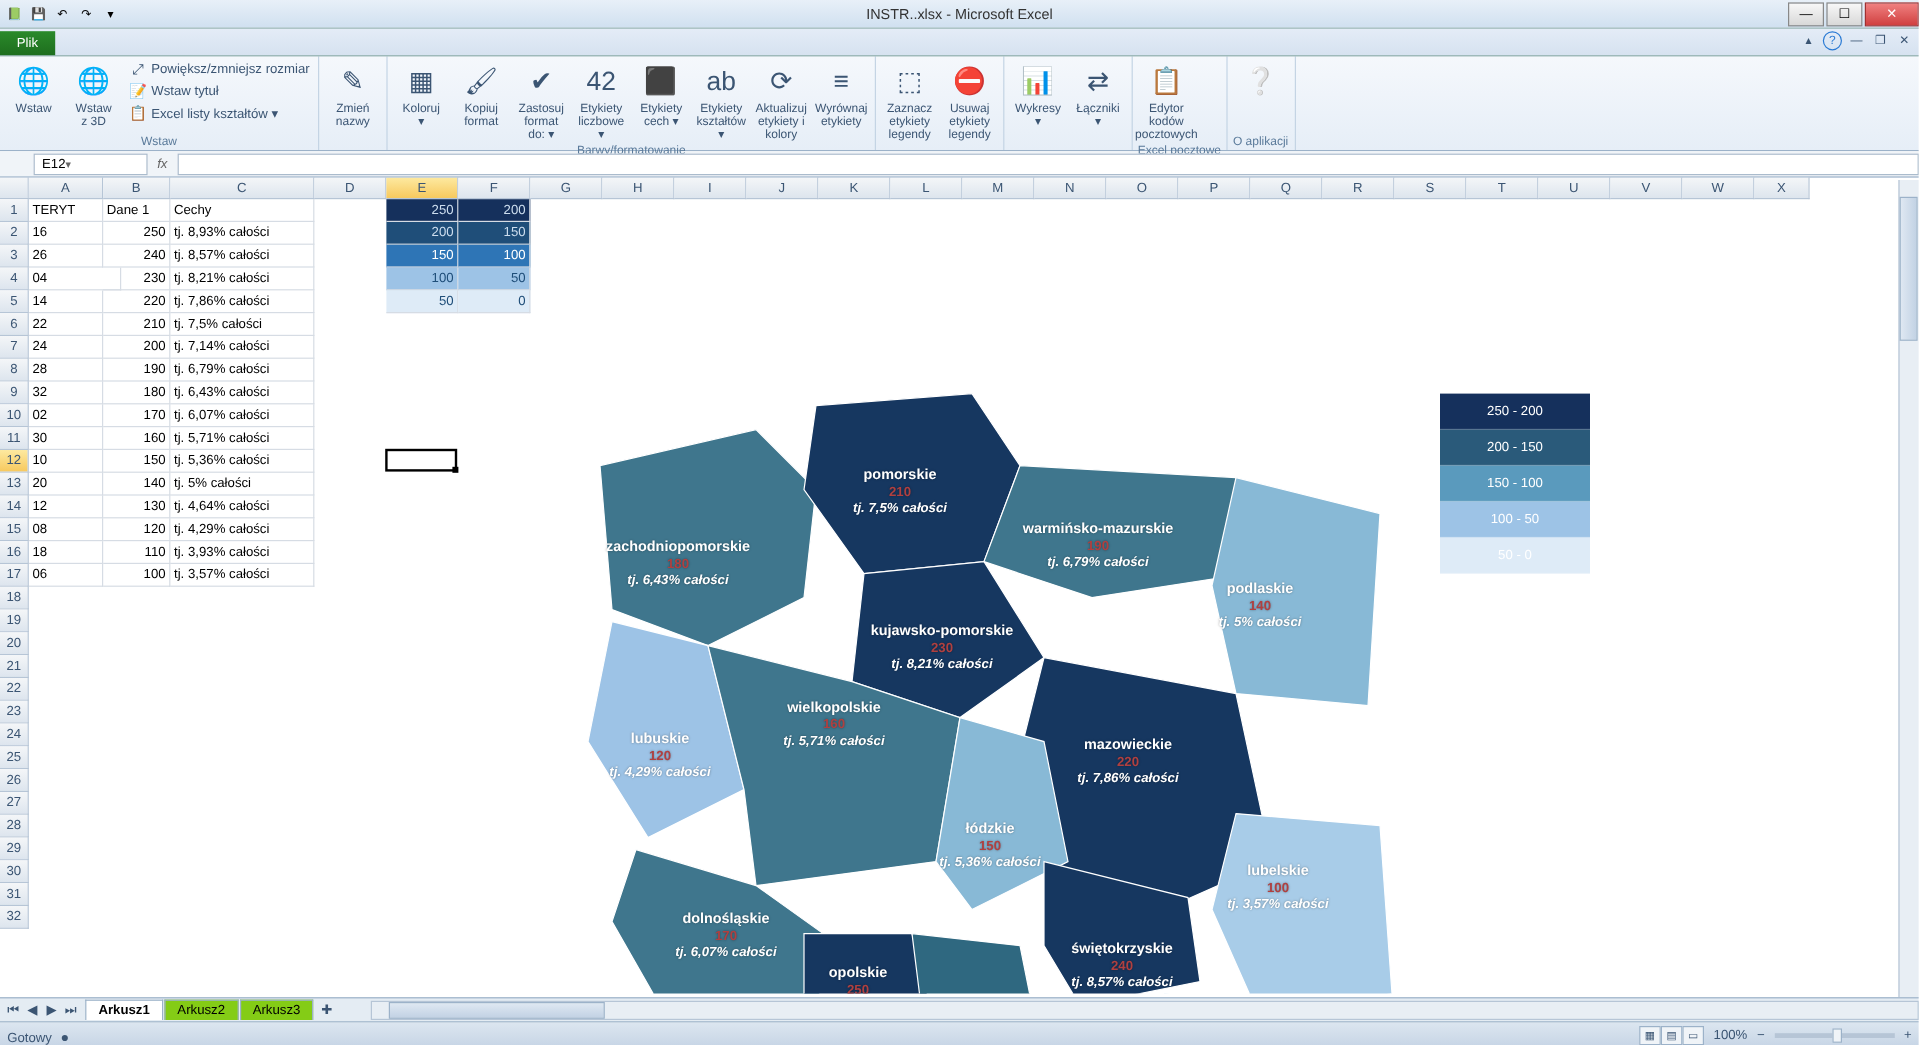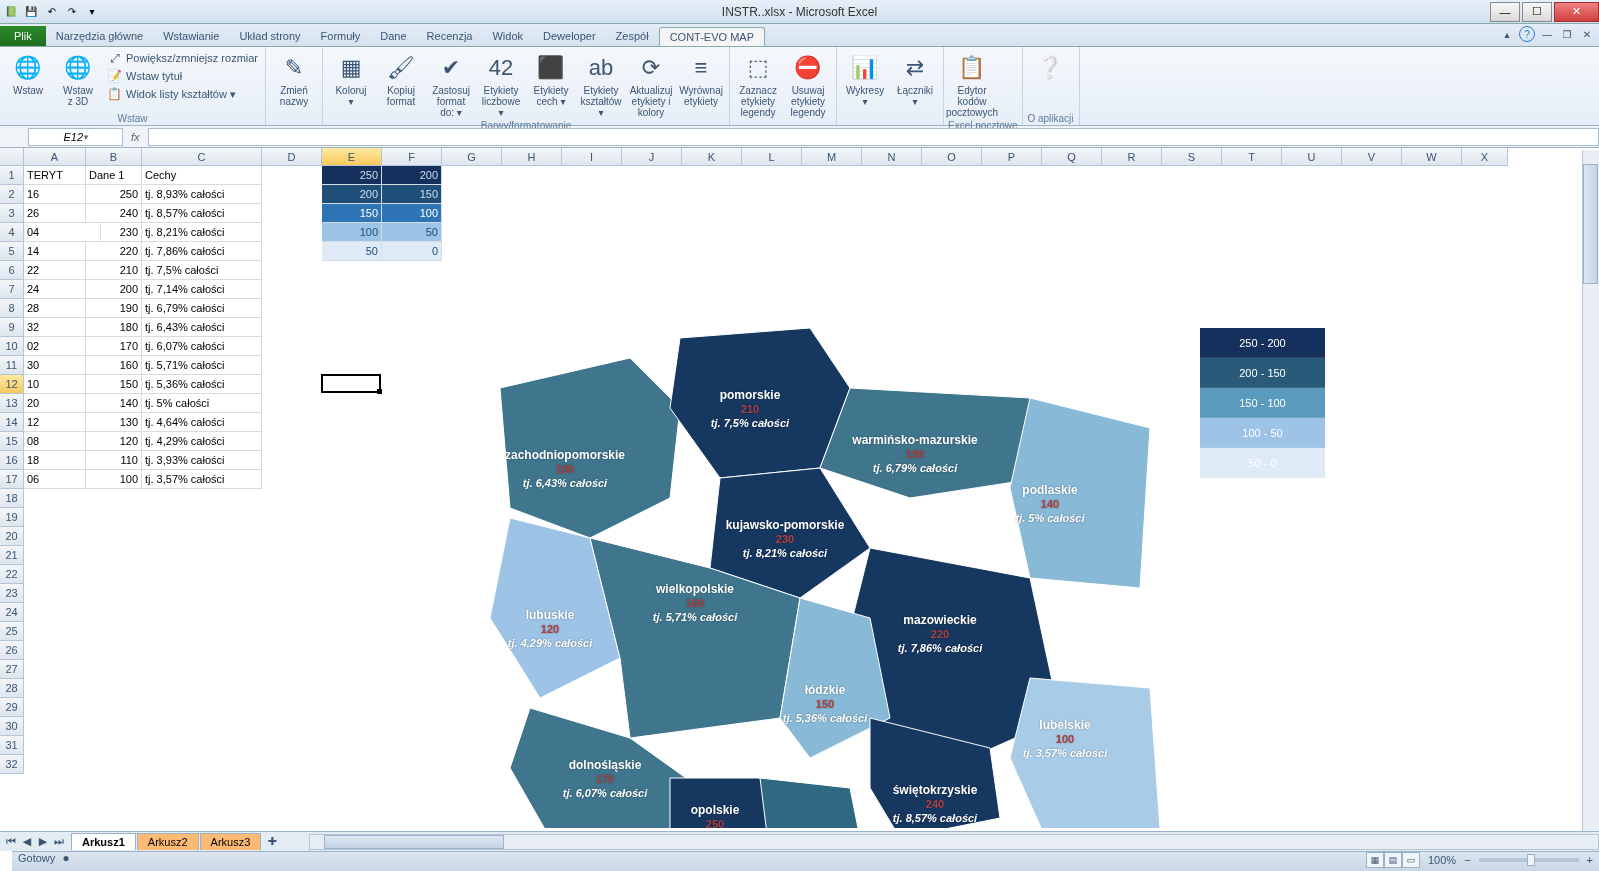--- a/index.html
+++ b/index.html
@@ -27,21 +27,21 @@
 .rgroup { border-right: 1px solid #c4d4e4; display: flex; flex-direction: column; justify-content: space-between; padding: 2px 4px 0; }
 .rgroup-body { display: flex; align-items: flex-start; gap: 2px; flex: 1;}
 .rgroup-label { font-size: 10px; color: #5a7a9a; text-align: center; padding-bottom: 1px; }
 .rbtn-lg { display: flex; flex-direction: column; align-items: center; justify-content: flex-start; width: 48px; padding: 2px; font-size: 10px; line-height: 11px; text-align: center; color: #3b5573; cursor:pointer;}
 .rbtn-lg .ico { width: 32px; height: 32px; display: flex; align-items: center; justify-content: center; font-size: 22px; margin-bottom: 2px;}
 .rbtn-sm-row { display:flex; align-items:center; font-size:11px; color:#3b5573; gap:3px; padding:1px 3px; cursor:pointer;}
 .rbtn-sm-row .ico-sm { width:16px; height:16px; display:flex;align-items:center;justify-content:center; font-size:12px;}
 
 
 .fbar { height: 22px; display: flex; align-items: center; border-bottom: 1px solid #9cb2c9; background: #f0f4f8; font-size: 11px;}
-.namebox { width: 95px; border: 1px solid #abc; background: #fff; padding: 2px 6px; margin-left: 28px; display:flex; align-items:center; justify-content:center;font-style:italic;}
+.namebox { width: 95px; border: 1px solid #abc; background: #fff; padding: 2px 6px; margin-left: 28px; display:flex; align-items:center; justify-content:flex-start;}
 .namebox .dd { font-size:9px; color:#666;}
 .fx { padding: 0 8px; font-style: italic; color:#666;}
 .fxinput { flex:1; background:#fff; border:1px solid #abc; height:18px; padding:0 4px;}
 
 
 .grid-wrap { position: relative; height: 680px; overflow: hidden; }
 .colhdr { display:flex; height:18px; position:absolute; top:0; left:0;}
 .corner { width:24px; height:18px; background:linear-gradient(#f4f6f8,#dde5ee); border-right:1px solid #b6c5d6; border-bottom:1px solid #b6c5d6;}
 .ch { height:18px; background:linear-gradient(#f4f6f8,#dde5ee); border-right:1px solid #b6c5d6; border-bottom:1px solid #b6c5d6; font-size:11px; color:#3b5573; text-align:center; line-height:18px;}
 .ch.selcol { background: linear-gradient(#fde9a0,#f7c95e);}
@@ -67,27 +67,27 @@
 .reg-sub { font-style:italic; font-size:11px; color:#fff;}
 
 
 .map-legend { position:absolute; top:180px; left:1200px; width:125px;}
 .leg-row { height:30px; color:#fff; font-size:11px; display:flex; align-items:center; justify-content:center; border-bottom:1px solid rgba(255,255,255,0.1);}
 
 
 .sheettabs { position:absolute; bottom:20px; left:0; right:0; height:20px; background:#e4ecf3; display:flex; align-items:center; border-top:1px solid #9cb2c9; font-size:11px;}
 .st-nav { display:flex; gap:2px; padding:0 4px;}
 .st-nav-btn { width:14px; height:16px; display:flex; align-items:center; justify-content:center; color:#3b5573; cursor:pointer;}
-.st-tab { padding:2px 10px; background:#fdba74; border:1px solid #9cb2c9; border-bottom:none; margin-left:1px; cursor:pointer;}
+.st-tab { padding:2px 10px; background:#84cc16; border:1px solid #9cb2c9; border-bottom:none; margin-left:1px; cursor:pointer;}
 .st-tab.active { background:#fff; font-weight:bold;}
 .hscroll { flex:1; margin-left:30px; height:16px; background:#e8eef4; border:1px solid #b6c5d6; position:relative;}
 .hscroll-thumb { position:absolute; left:14px; top:0; width:180px; height:14px; background:linear-gradient(#dfe8f2,#c2d2e4); border:1px solid #9cb2c9;}
 
 
-.statusbar { position:absolute; bottom:0; left:0; right:0; height:20px; background:linear-gradient(#dce6f0,#c8d6e6); display:flex; align-items:flex-start; font-size:11px; color:#3b5573; padding:0 6px; border-top:1px solid #9cb2c9;margin-left:12px;}
+.statusbar { position:absolute; bottom:0; left:0; right:0; height:20px; background:linear-gradient(#dce6f0,#c8d6e6); display:flex; align-items:flex-end; font-size:11px; color:#3b5573; padding:0 6px; border-top:1px solid #9cb2c9;}
 .status-right { margin-left:auto; display:flex; align-items:center; gap:8px;}
 .viewbtns { display:flex;}
 .viewbtn { width:18px; height:16px; border:1px solid #9cb2c9; background:#f0f4f8; display:flex; align-items:center; justify-content:center; font-size:9px; cursor:pointer;}
 .zoom-slider { width:100px; height:4px; background:#b6c5d6; position:relative;}
 .zoom-thumb { position:absolute; left:48px; top:-4px; width:8px; height:12px; background:#f0f4f8; border:1px solid #9cb2c9;}
 
 .vscroll { position:absolute; right:0; top:150px; bottom:40px; width:17px; background:#e8eef4; border-left:1px solid #b6c5d6;}
 .vscroll-thumb { position:absolute; top:14px; width:15px; height:120px; background:linear-gradient(90deg,#dfe8f2,#c2d2e4); border:1px solid #9cb2c9;}
 </style>
 </head>
@@ -104,32 +104,20 @@
   <div class="title-text">INSTR..xlsx - Microsoft Excel</div>
   <div class="winbtns">
     <div class="winbtn">—</div>
     <div class="winbtn">☐</div>
     <div class="winbtn close">✕</div>
   </div>
 </div>
 
 <div class="ribbon-tabs">
   <div class="rtab file">Plik</div>
-  <div id="rtabs-host" style="display: flex;">
-      <div class="rtab">Narzędzia główne</div>
-      <div class="rtab">Wstawianie</div>
-      <div class="rtab">Układ strony</div>
-      <div class="rtab">Formuły</div>
-      <div class="rtab">Dane</div>
-      <div class="rtab">Recenzja</div>
-      <div class="rtab">Widok</div>
-      <div class="rtab">Deweloper</div>
-      <div class="rtab">Zespół</div>
-      <div class="rtab active">CONT-EVO MAP</div>
-    </div>
   <div class="rhdr-btns">
     <span class="rhdr-btn">▴</span>
     <span class="rhdr-btn" style="color:#2a7ad4;border:1px solid #2a7ad4;border-radius:8px;">?</span>
     <span class="rhdr-btn">—</span>
     <span class="rhdr-btn">❐</span>
     <span class="rhdr-btn">✕</span>
   </div>
 </div>
 
 <div class="ribbon" id="ribbon-host">
@@ -147,21 +135,21 @@
           <div class="rbtn-sm-row">
             <span class="ico-sm">⤢</span>
             <span>Powiększ/zmniejsz rozmiar</span>
           </div>
           <div class="rbtn-sm-row">
             <span class="ico-sm">📝</span>
             <span>Wstaw tytuł</span>
           </div>
           <div class="rbtn-sm-row">
             <span class="ico-sm">📋</span>
-            <span>Widok listy kształtów ▾</span>
+            <span>Excel listy kształtów ▾</span>
           </div>
         </div>
       </div>
       <div class="rgroup-label">Wstaw</div>
     </div>
     <div class="rgroup">
       <div class="rgroup-body">
         <div class="rbtn-lg">
           <div class="ico">✎</div>
           <div>Zmień<br>nazwy</div>

